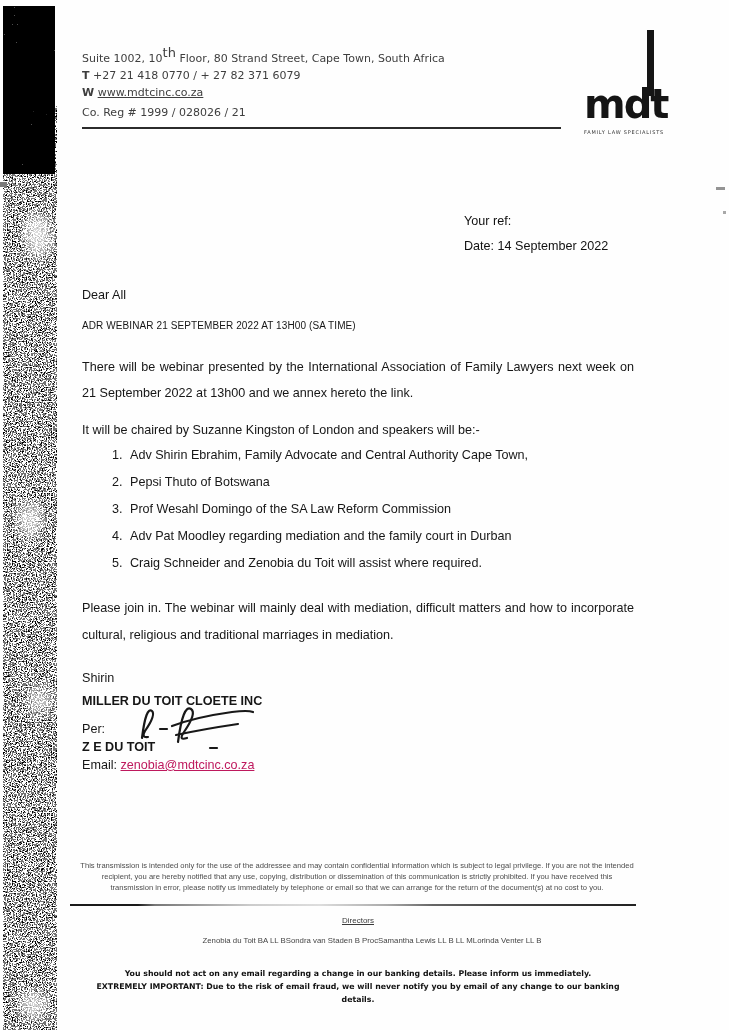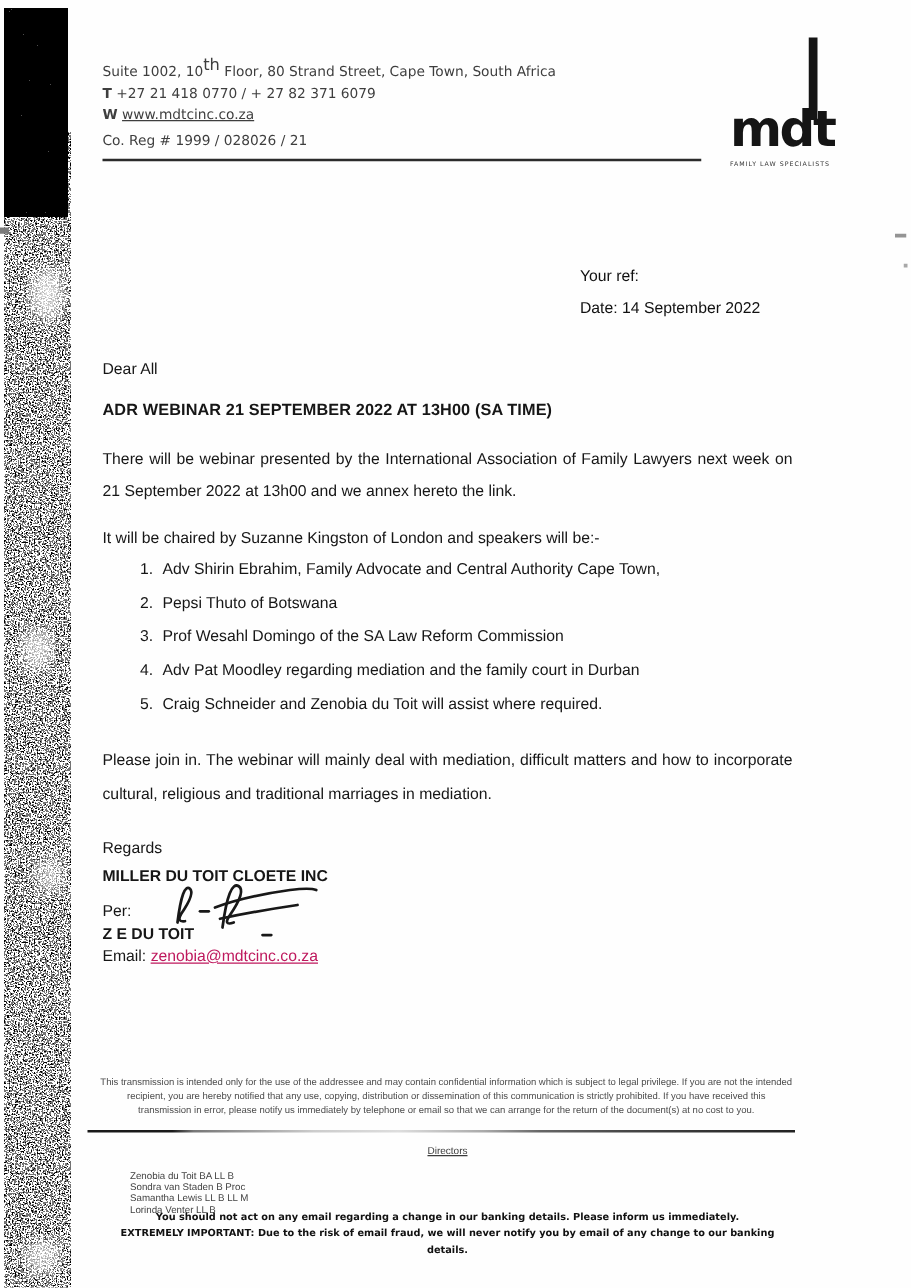--- a/index.html
+++ b/index.html
@@ -36,21 +36,21 @@
   .logo .tagline{
     position:absolute;left:0px;top:99px;width:100%;
     font-family:"DejaVu Sans",sans-serif;
     font-size:5px;letter-spacing:0.8px;color:#333;white-space:nowrap;
   }
   
   .refs{left:460px;top:209px;font-size:12.6px;line-height:25px;color:#111;}
   .refs .indent{padding-left:4px;}
   
   .salutation{left:82px;top:288px;font-size:12.6px;}
-  .subject{left:82px;top:320px;font-size:13px;font-weight:700;letter-spacing:0.1px;}
+  .subject{left:82px;top:320px;font-size:10px;font-weight:400;letter-spacing:0.1px;}
   .para{left:82px;width:552px;font-size:12.6px;line-height:25.5px;text-align:justify;}
   .para1{top:355px;}
   .para2{left:82px;top:423px;font-size:12.6px;}
   ol.speakers{
     left:82px;top:447px;width:530px;margin:0;padding:0 0 0 44px;
     font-size:12.6px;line-height:17px;
   }
   ol.speakers li{margin-bottom:10px;padding-left:4px;}
   .para3{top:595px;line-height:27px;}
   .closing{left:82px;top:671px;font-size:12.6px;}
@@ -68,23 +68,23 @@
   .footer-rule{
     left:70px;top:904px;width:566px;height:2px;
     background:linear-gradient(90deg,#1a1a1a 0%,#1a1a1a 12%,#777 15%,#999 22%,#ccc 32%,#ddd 44%,#aaa 56%,#666 64%,#474747 76%,#333 88%,#222 100%);
   }
   .directors-label{
     left:82px;top:916px;width:552px;text-align:center;
     font-size:8px;color:#3a3a3a;
   }
   .directors-label span{text-decoration:underline;text-align:right;}
   .directors-row{
-    left:104px;top:936px;width:500px;
+    left:122px;top:936px;width:500px;
     display:flex;justify-content:center;
-    font-size:7.8px;color:#444;flex-direction:column;
+    font-size:7.8px;color:#444;
   }
   .warning{
     left:82px;top:967px;width:552px;text-align:center;
     font-family:"DejaVu Sans",sans-serif;
     font-size:7.8px;font-weight:700;line-height:13px;color:#111;
   }
   
   .scan-left{left:0;top:0;width:60px;height:1030px;pointer-events:none;}
   .grain{left:0;top:0;width:729px;height:1030px;pointer-events:none;opacity:.5;}
   .speck{background:#949494;}
@@ -149,21 +149,21 @@
 
 <ol class="abs speakers">
   <li>Adv Shirin Ebrahim, Family Advocate and Central Authority Cape Town,</li>
   <li>Pepsi Thuto of Botswana</li>
   <li>Prof Wesahl Domingo of the SA Law Reform Commission</li>
   <li>Adv Pat Moodley regarding mediation and the family court in Durban</li>
   <li>Craig Schneider and Zenobia du Toit will assist where required.</li>
 </ol>
 
 <div class="abs para para3">Please join in.  The webinar will mainly deal with mediation, difficult matters and how to incorporate cultural, religious and traditional marriages in mediation.</div>
-<div class="abs closing">Regards</div>
+<div class="abs closing">Shirin</div>
 <div class="abs company">MILLER DU TOIT CLOETE INC</div>
 <div class="abs per">Per:</div>
 
 <svg class="abs signature" width="150" height="52" viewBox="0 0 150 52" xmlns="http://www.w3.org/2000/svg">
   <g fill="none" stroke="#181818" stroke-width="2.2" stroke-linecap="round">
     <path d="M12,40 Q16,8 22,13 Q26,17 15,33 Q11,40 18,39"></path>
     <path d="M30,31 h7"></path>
     <path d="M48,44 Q53,6 61,11 Q67,15 54,34 Q48,43 57,40"></path>
     <path d="M42,28 Q66,19 102,14 Q118,12 123,14"></path>
     <path d="M46,37 Q74,31 108,26"></path>

